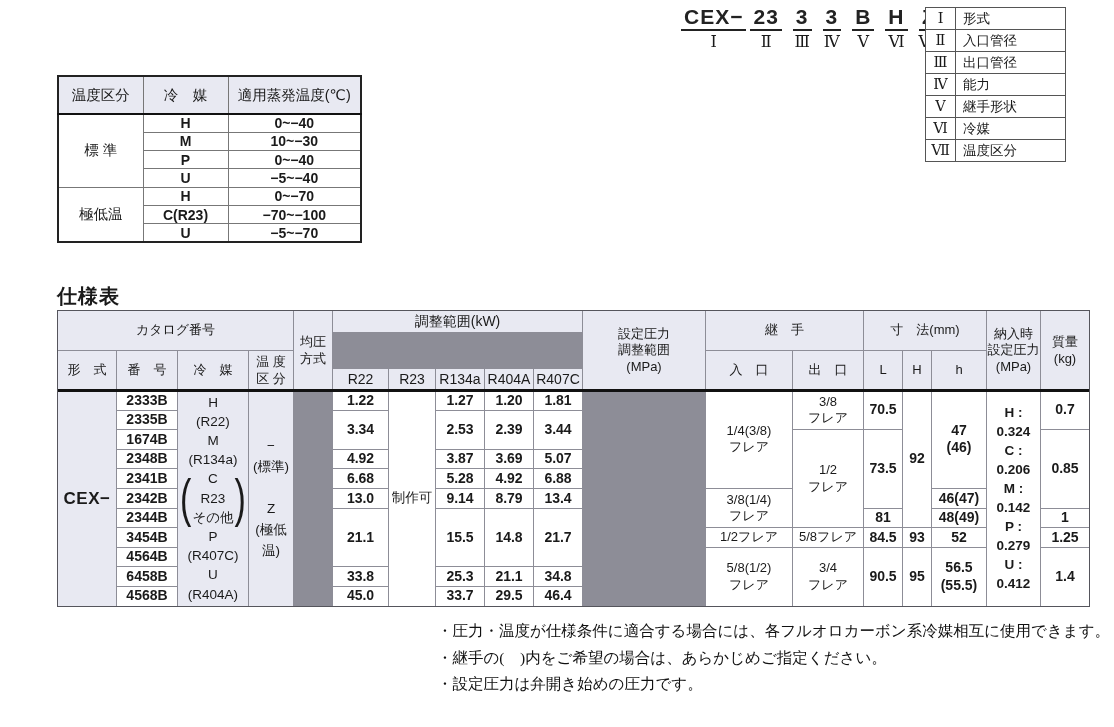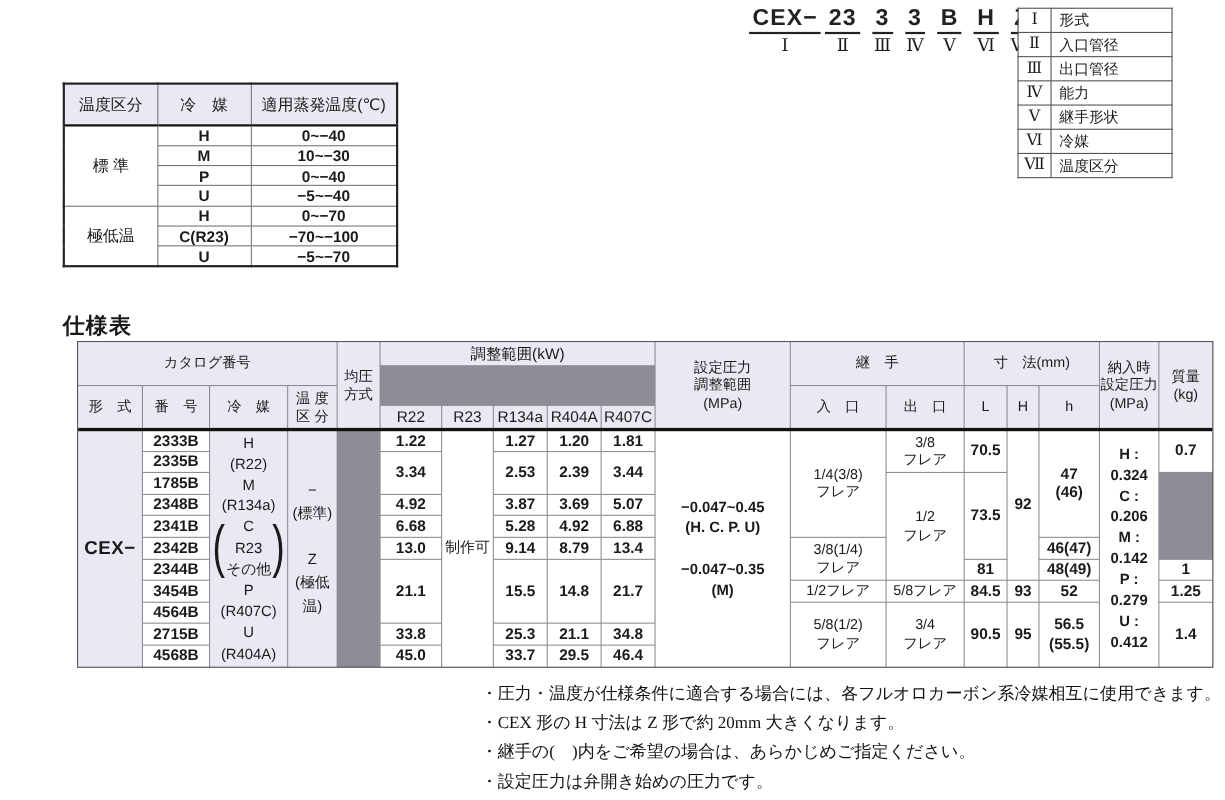--- a/index.html
+++ b/index.html
@@ -29,21 +29,21 @@
   #temp-table { border:2px solid #222; }
   #temp-table th { height:38px; background:#e8e9f2; font-size:14.5px; font-weight:normal;
     border-bottom:2.5px solid #111; }
   #temp-table td { height:18.3px; font-size:14px; background:#fff; }
   #temp-table .grp { font-size:14.5px; }
   #temp-table .ref, #temp-table .rng { font-weight:bold; }
   .w1{width:85px}.w2{width:85px}.w3{width:133px}
 
   
   #spec-title { left:57px; top:283px; font-size:20px; font-weight:bold; letter-spacing:1px; }
-  #spec-grid { left:70px; top:310px; display:grid; gap:1px; background:#8d8d97;
+  #spec-grid { left:57px; top:310px; display:grid; gap:1px; background:#8d8d97;
     border:1px solid #55555c; position:absolute;
     grid-template-columns:58px 60px 70px 44px 38px 55px 46px 48px 48px 48px 122px 86px 70px 38px 28px 54px 53px 48px;
     grid-template-rows:21px 17px 17px 21px repeat(11,18.6px); }
   .c { background:#fff; display:flex; align-items:center; justify-content:center;
     text-align:center; font-size:13.5px; line-height:1.25; overflow:hidden; }
   .tint { background:#e8e9f2; }
   .hd { font-size:13px; }
   .pre { white-space:pre-line; }
   .val { font-weight:bold; font-size:14px; }
   .jp13 { font-size:13px; }
@@ -198,28 +198,28 @@
   <div class="c tint hd pre" style="grid-column:17;grid-row:1/span 4">納入時
 設定圧力
 (MPa)</div>
   <div class="c tint hd pre" style="grid-column:18;grid-row:1/span 4">質量
 (kg)</div>
 
   <div class="c tint modelcell" style="grid-column:1;grid-row:5/span 11">CEX−</div>
 
   <div class="c val" style="grid-column:2;grid-row:5">2333B</div>
   <div class="c val" style="grid-column:2;grid-row:6">2335B</div>
-  <div class="c val" style="grid-column:2;grid-row:7">1785B</div>
+  <div class="c val" style="grid-column:2;grid-row:7">1674B</div>
   <div class="c val" style="grid-column:2;grid-row:8">2348B</div>
   <div class="c val" style="grid-column:2;grid-row:9">2341B</div>
   <div class="c val" style="grid-column:2;grid-row:10">2342B</div>
   <div class="c val" style="grid-column:2;grid-row:11">2344B</div>
   <div class="c val" style="grid-column:2;grid-row:12">3454B</div>
   <div class="c val" style="grid-column:2;grid-row:13">4564B</div>
-  <div class="c val" style="grid-column:2;grid-row:14">2715B</div>
+  <div class="c val" style="grid-column:2;grid-row:14">6458B</div>
   <div class="c val" style="grid-column:2;grid-row:15">4568B</div>
 
   <div class="c tint refcell" style="grid-column:3;grid-row:5/span 11">
     <div class="pre">H
 (R22)
 M
 (R134a)</div>
     <div class="parenrow">
       <span class="bigparen">(</span>
       <span class="pre">C
@@ -270,25 +270,20 @@
 
   <div class="c val" style="grid-column:10;grid-row:5">1.81</div>
   <div class="c val" style="grid-column:10;grid-row:6/span 2">3.44</div>
   <div class="c val" style="grid-column:10;grid-row:8">5.07</div>
   <div class="c val" style="grid-column:10;grid-row:9">6.88</div>
   <div class="c val" style="grid-column:10;grid-row:10">13.4</div>
   <div class="c val" style="grid-column:10;grid-row:11/span 3">21.7</div>
   <div class="c val" style="grid-column:10;grid-row:14">34.8</div>
   <div class="c val" style="grid-column:10;grid-row:15">46.4</div>
 
-  <div class="c val pre lh19" style="grid-column:11;grid-row:5/span 11;font-size:13.5px">−0.047~0.45
-(H. C. P. U)
-
-−0.047~0.35
-(M)</div>
 
   <div class="c pre jp13" style="grid-column:12;grid-row:5/span 5">1/4(3/8)
 フレア</div>
   <div class="c pre jp13" style="grid-column:12;grid-row:10/span 2">3/8(1/4)
 フレア</div>
   <div class="c jp13" style="grid-column:12;grid-row:12">1/2フレア</div>
   <div class="c pre jp13" style="grid-column:12;grid-row:13/span 3">5/8(1/2)
 フレア</div>
 
   <div class="c pre jp13" style="grid-column:13;grid-row:5/span 2">3/8
@@ -317,23 +312,23 @@
   <div class="c val pre" style="grid-column:16;grid-row:13/span 3">56.5
 (55.5)</div>
 
   <div class="c val pre lh19" style="grid-column:17;grid-row:5/span 11;font-size:13.5px">H : 0.324
 C : 0.206
 M : 0.142
 P : 0.279
 U : 0.412</div>
 
   <div class="c val" style="grid-column:18;grid-row:5/span 2">0.7</div>
+  <div class="c val" style="grid-column:18;grid-row:7/span 4">0.85</div>
   <div class="c val" style="grid-column:18;grid-row:11">1</div>
   <div class="c val" style="grid-column:18;grid-row:12">1.25</div>
   <div class="c val" style="grid-column:18;grid-row:13/span 3">1.4</div>
 </div>
 
 <div id="footnotes" class="abs">
   <div>・圧力・温度が仕様条件に適合する場合には、各フルオロカーボン系冷媒相互に使用できます。</div>
-  <div>・CEX 形の H 寸法は Z 形で約 20mm 大きくなります。</div>
   <div>・継手の(　)内をご希望の場合は、あらかじめご指定ください。</div>
   <div>・設定圧力は弁開き始めの圧力です。</div>
 </div>
 
 </body></html>

